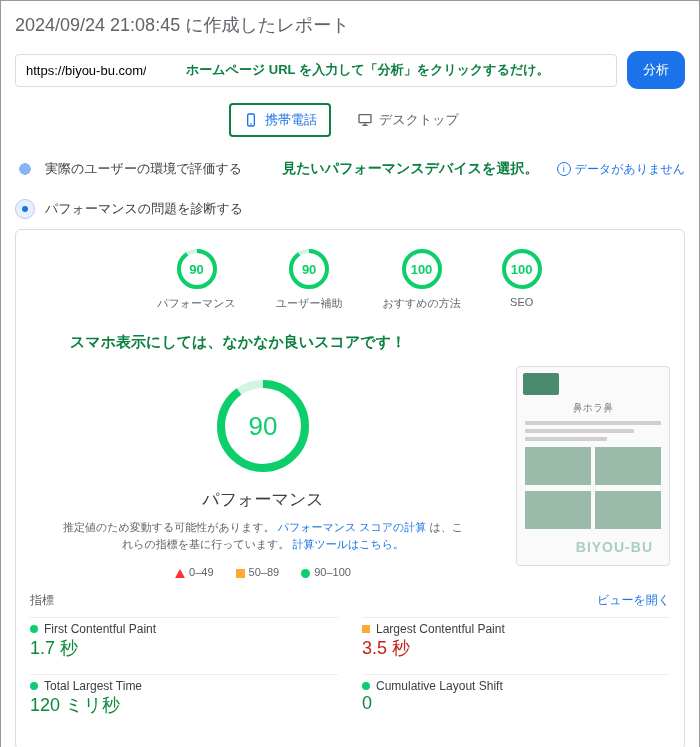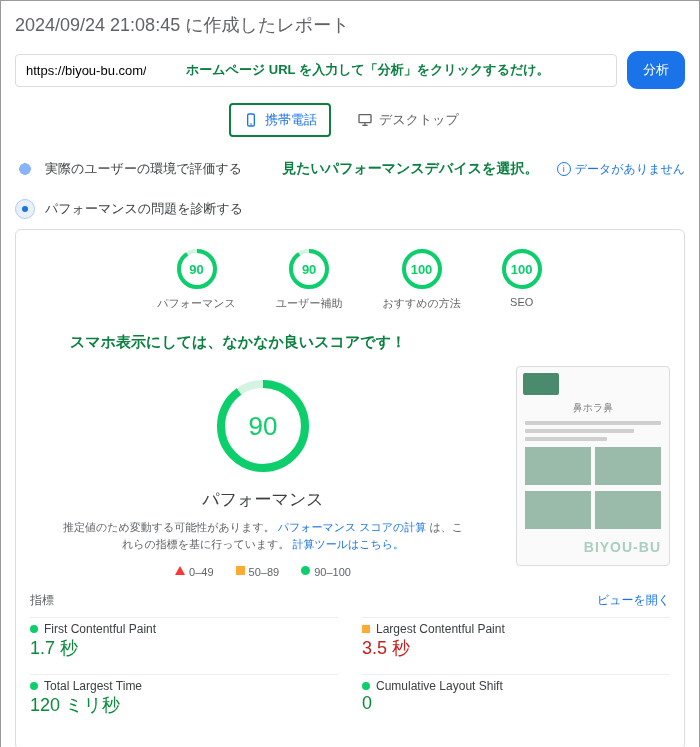--- a/index.html
+++ b/index.html
@@ -33,32 +33,32 @@
   .sm-annot { color: #0c8040; font-weight: bold; font-size: 15px; margin: 22px 0 8px 40px; }
   .perf-block { display: flex; gap: 20px; }
   .perf-left { flex: 1; text-align: center; }
   .big-gauge { position: relative; width: 96px; height: 96px; margin: 18px auto 14px; }
   .big-gauge svg { transform: rotate(-90deg); }
   .big-gauge-val { position: absolute; inset: 0; display: flex; align-items: center; justify-content: center; font-size: 26px; font-weight: 500; color: #0cce6b; }
   .perf-title { font-size: 17px; color: #3c4043; margin-bottom: 8px; }
   .perf-note { font-size: 11px; color: #5f6368; line-height: 1.5; padding: 0 30px; }
   .perf-note .lnk { color: #1a73e8; }
   .legend { display: flex; justify-content: center; gap: 22px; margin-top: 14px; font-size: 11px; color: #5f6368; }
-  .leg-item { display: flex; align-items: flex-start; gap: 4px; }
+  .leg-item { display: flex; align-items: flex-end; gap: 4px; }
   .tri { width: 0; height: 0; border-left: 5px solid transparent; border-right: 5px solid transparent; border-bottom: 9px solid #f33; }
   .sq { width: 9px; height: 9px; background: #fa3; }
   .crc { width: 9px; height: 9px; border-radius: 50%; background: #0cce6b; }
   .preview { width: 154px; border: 1px solid #dadce0; border-radius: 4px; margin-top: 6px; background: #fafafa; position: relative; overflow: hidden; height: 200px;}
   .pv-top { height: 22px; background: #4b8b6d; margin: 6px; width: 36px; border-radius: 2px;}
   .pv-logo { font-size: 10px; color: #7a7a7a; text-align: center; margin-top: 6px; }
   .pv-lines { margin: 6px 8px; }
   .pv-line { height: 4px; background: #cfcfcf; margin-bottom: 4px; border-radius: 1px; }
   .pv-boxes { display: flex; gap: 4px; margin: 6px 8px;}
   .pv-box { flex:1; height: 38px; background: #9abba9; }
-  .pv-wm { position: absolute; bottom: 10px; right: 8px; color: #a9cfbf; font-size: 14px; font-weight: bold; letter-spacing: 1px;}
+  .pv-wm { position: absolute; bottom: 10px; right: 16px; color: #a9cfbf; font-size: 14px; font-weight: bold; letter-spacing: 1px;}
   .metrics-head { display: flex; justify-content: space-between; font-size: 12px; color: #5f6368; margin: 14px 0 8px; }
   .metrics-head a { color: #1a73e8; text-decoration: none; }
   .metrics-grid { display: grid; grid-template-columns: 1fr 1fr; gap: 0 24px; }
   .metric { padding: 4px 0 14px; border-top: 1px solid #eee; }
   .metric-name { font-size: 12px; color: #3c4043; display: flex; align-items: center; gap: 6px; }
   .metric-val { font-size: 18px; }
   .g { color: #0a8a3a; }
   .o { color: #c5221f; }
   .dot-g { width: 8px; height: 8px; border-radius: 50%; background: #0cce6b; }
   .dot-o { width: 8px; height: 8px; background: #fa3; }

